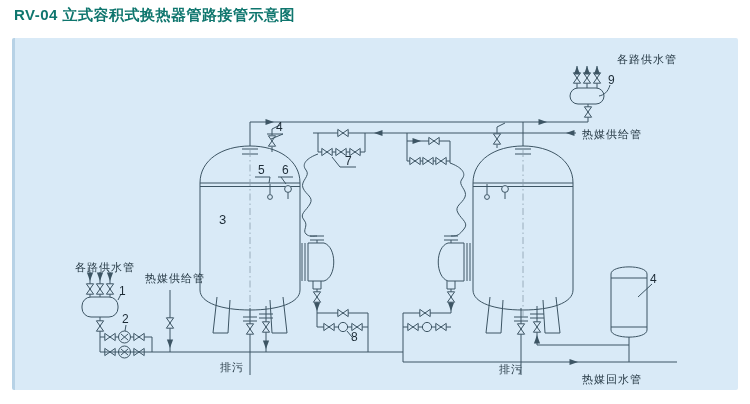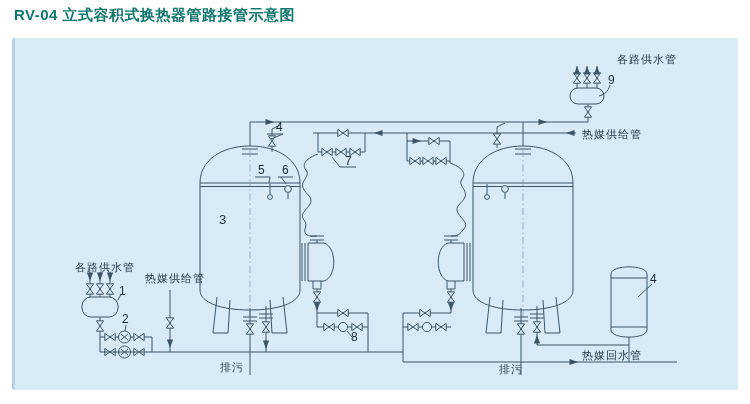--- a/index.html
+++ b/index.html
@@ -215,14 +215,14 @@
   <div class="num big" style="left:219px;top:212px;">3</div>
   <div class="num" style="left:276px;top:120px;">4</div>
   <div class="num" style="left:258px;top:163px;">5</div>
   <div class="num" style="left:282px;top:163px;">6</div>
   <div class="num" style="left:345px;top:154px;">7</div>
   <div class="num" style="left:351px;top:330px;">8</div>
   <div class="num" style="left:650px;top:272px;">4</div>
 
   <div class="lbl" style="left:220px;top:360px;">排污</div>
   <div class="lbl" style="left:499px;top:362px;">排污</div>
-  <div class="lbl" style="left:582px;top:348px;">热媒回水管</div>
+  <div class="lbl" style="left:582px;top:372px;">热媒回水管</div>
 </div>
 
 </body></html>

